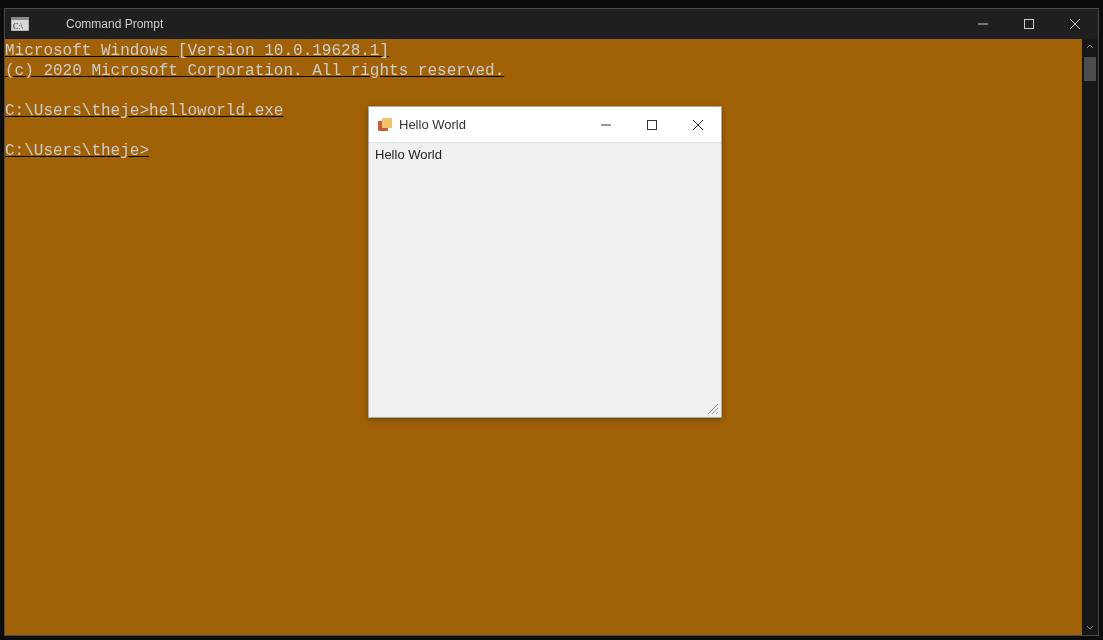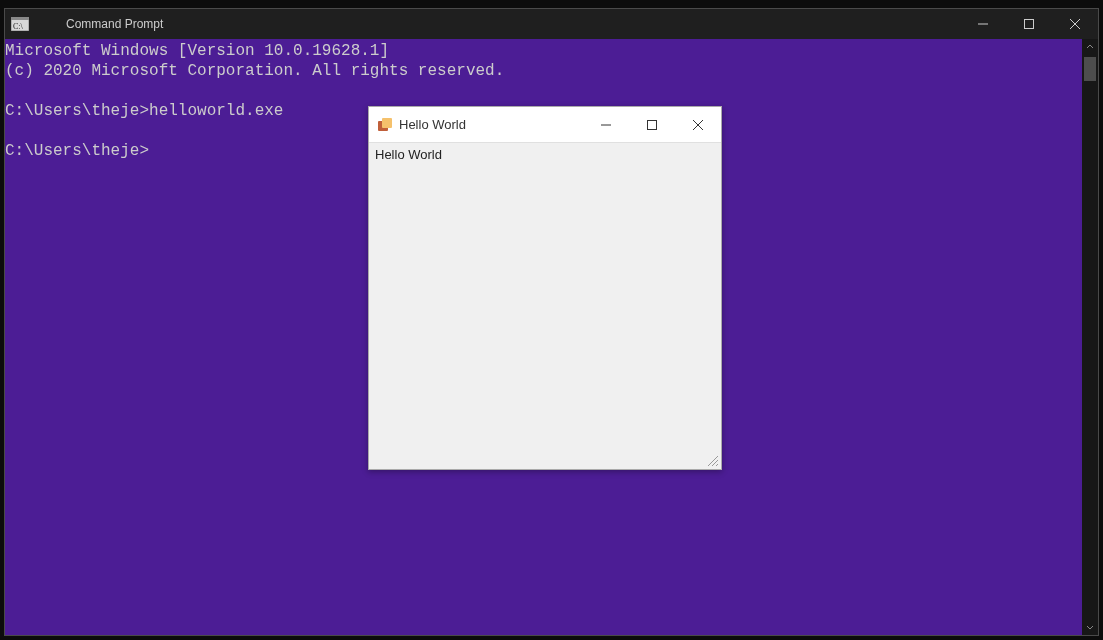--- a/index.html
+++ b/index.html
@@ -49,21 +49,22 @@
       display: flex;
       align-items: center;
       justify-content: center;
       color: #cccccc;
     }
     .cmd-ctrl svg { display: block; }
     .cmd-body {
       position: relative;
       width: 100%;
       height: calc(100% - 30px);
-      background: #4c1d95;
+      background: #a16207;
+      text-decoration: underline;
     }
     .cmd-content {
       padding: 2px 0 0 0;
       color: #cccccc;
       font-family: Consolas, "Courier New", monospace;
       font-size: 16px;
       line-height: 20px;
       white-space: pre;
     }
     .cmd-scrollbar {
@@ -89,21 +90,21 @@
       width: 12px;
       height: 24px;
       background: #4d4d4d;
     }
     
     .child-window {
       position: absolute;
       left: 368px;
       top: 106px;
       width: 354px;
-      height: 364px;
+      height: 312px;
       background: #15803d;
       border: 1px solid #aaaaaa;
       box-shadow: 0 2px 6px rgba(0,0,0,0.3);
       font-family: "Segoe UI", Tahoma, sans-serif;
     }
     .child-titlebar {
       height: 36px;
       background: #ffffff;
       display: flex;
       align-items: center;

